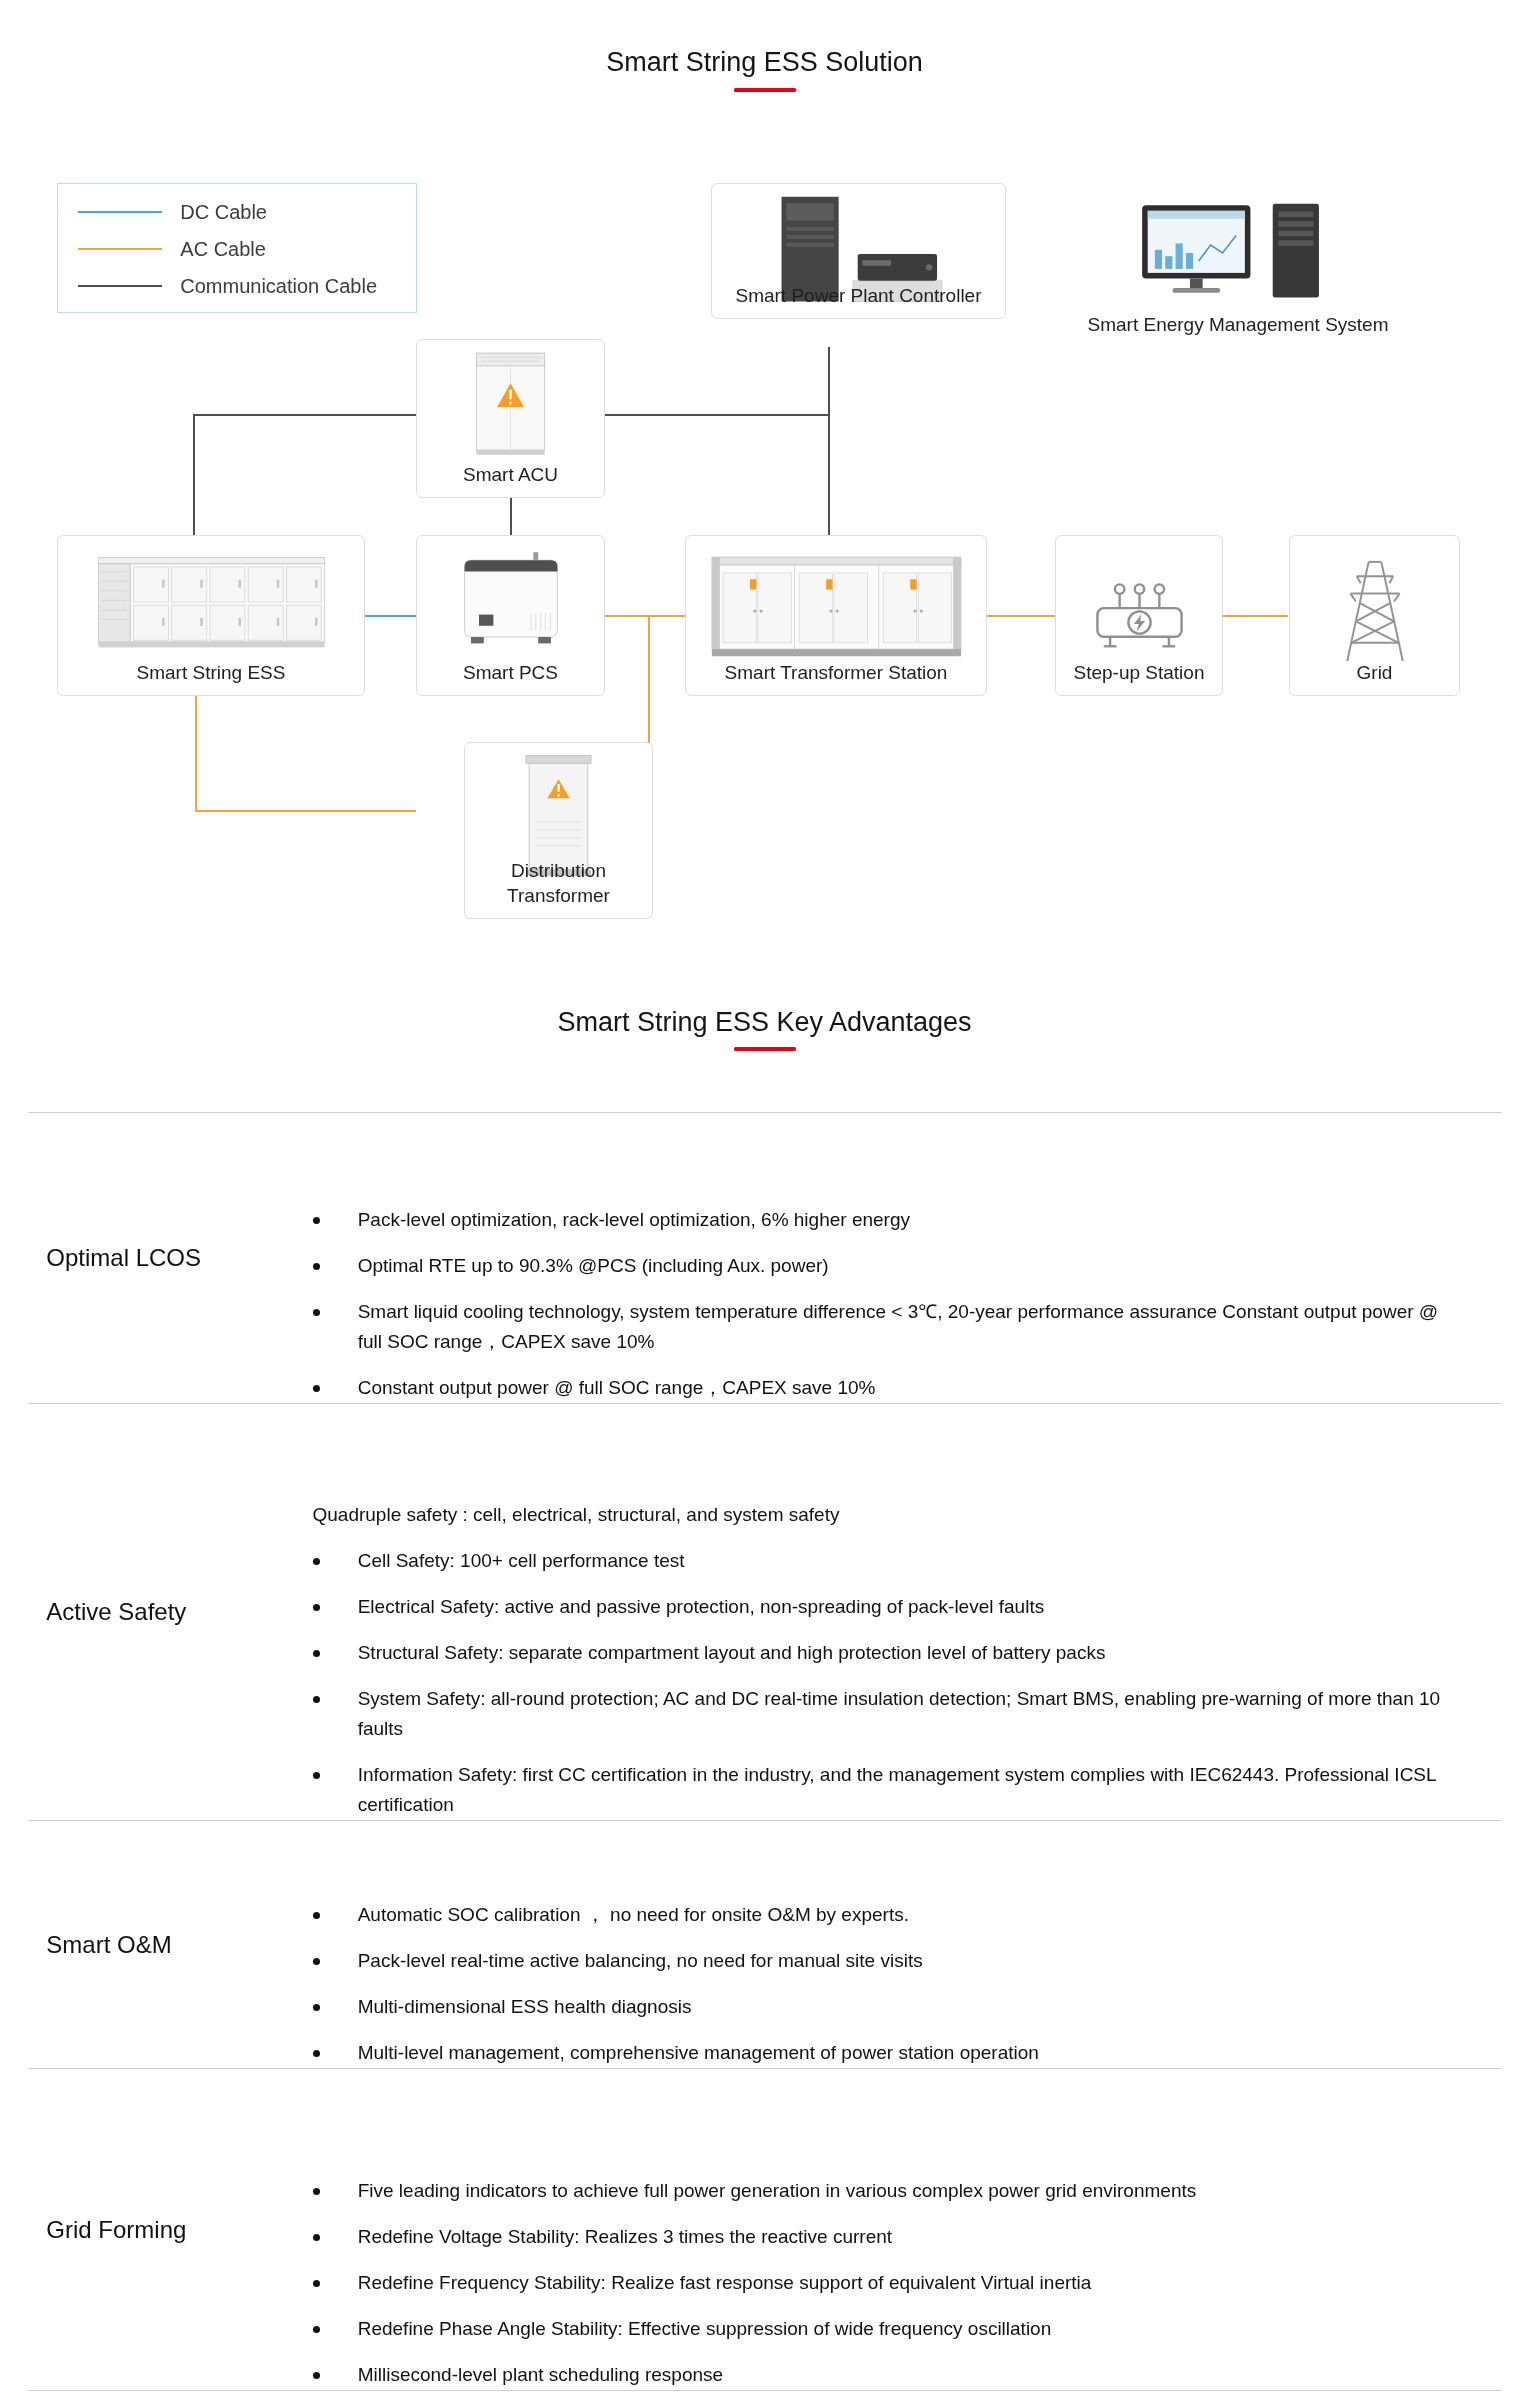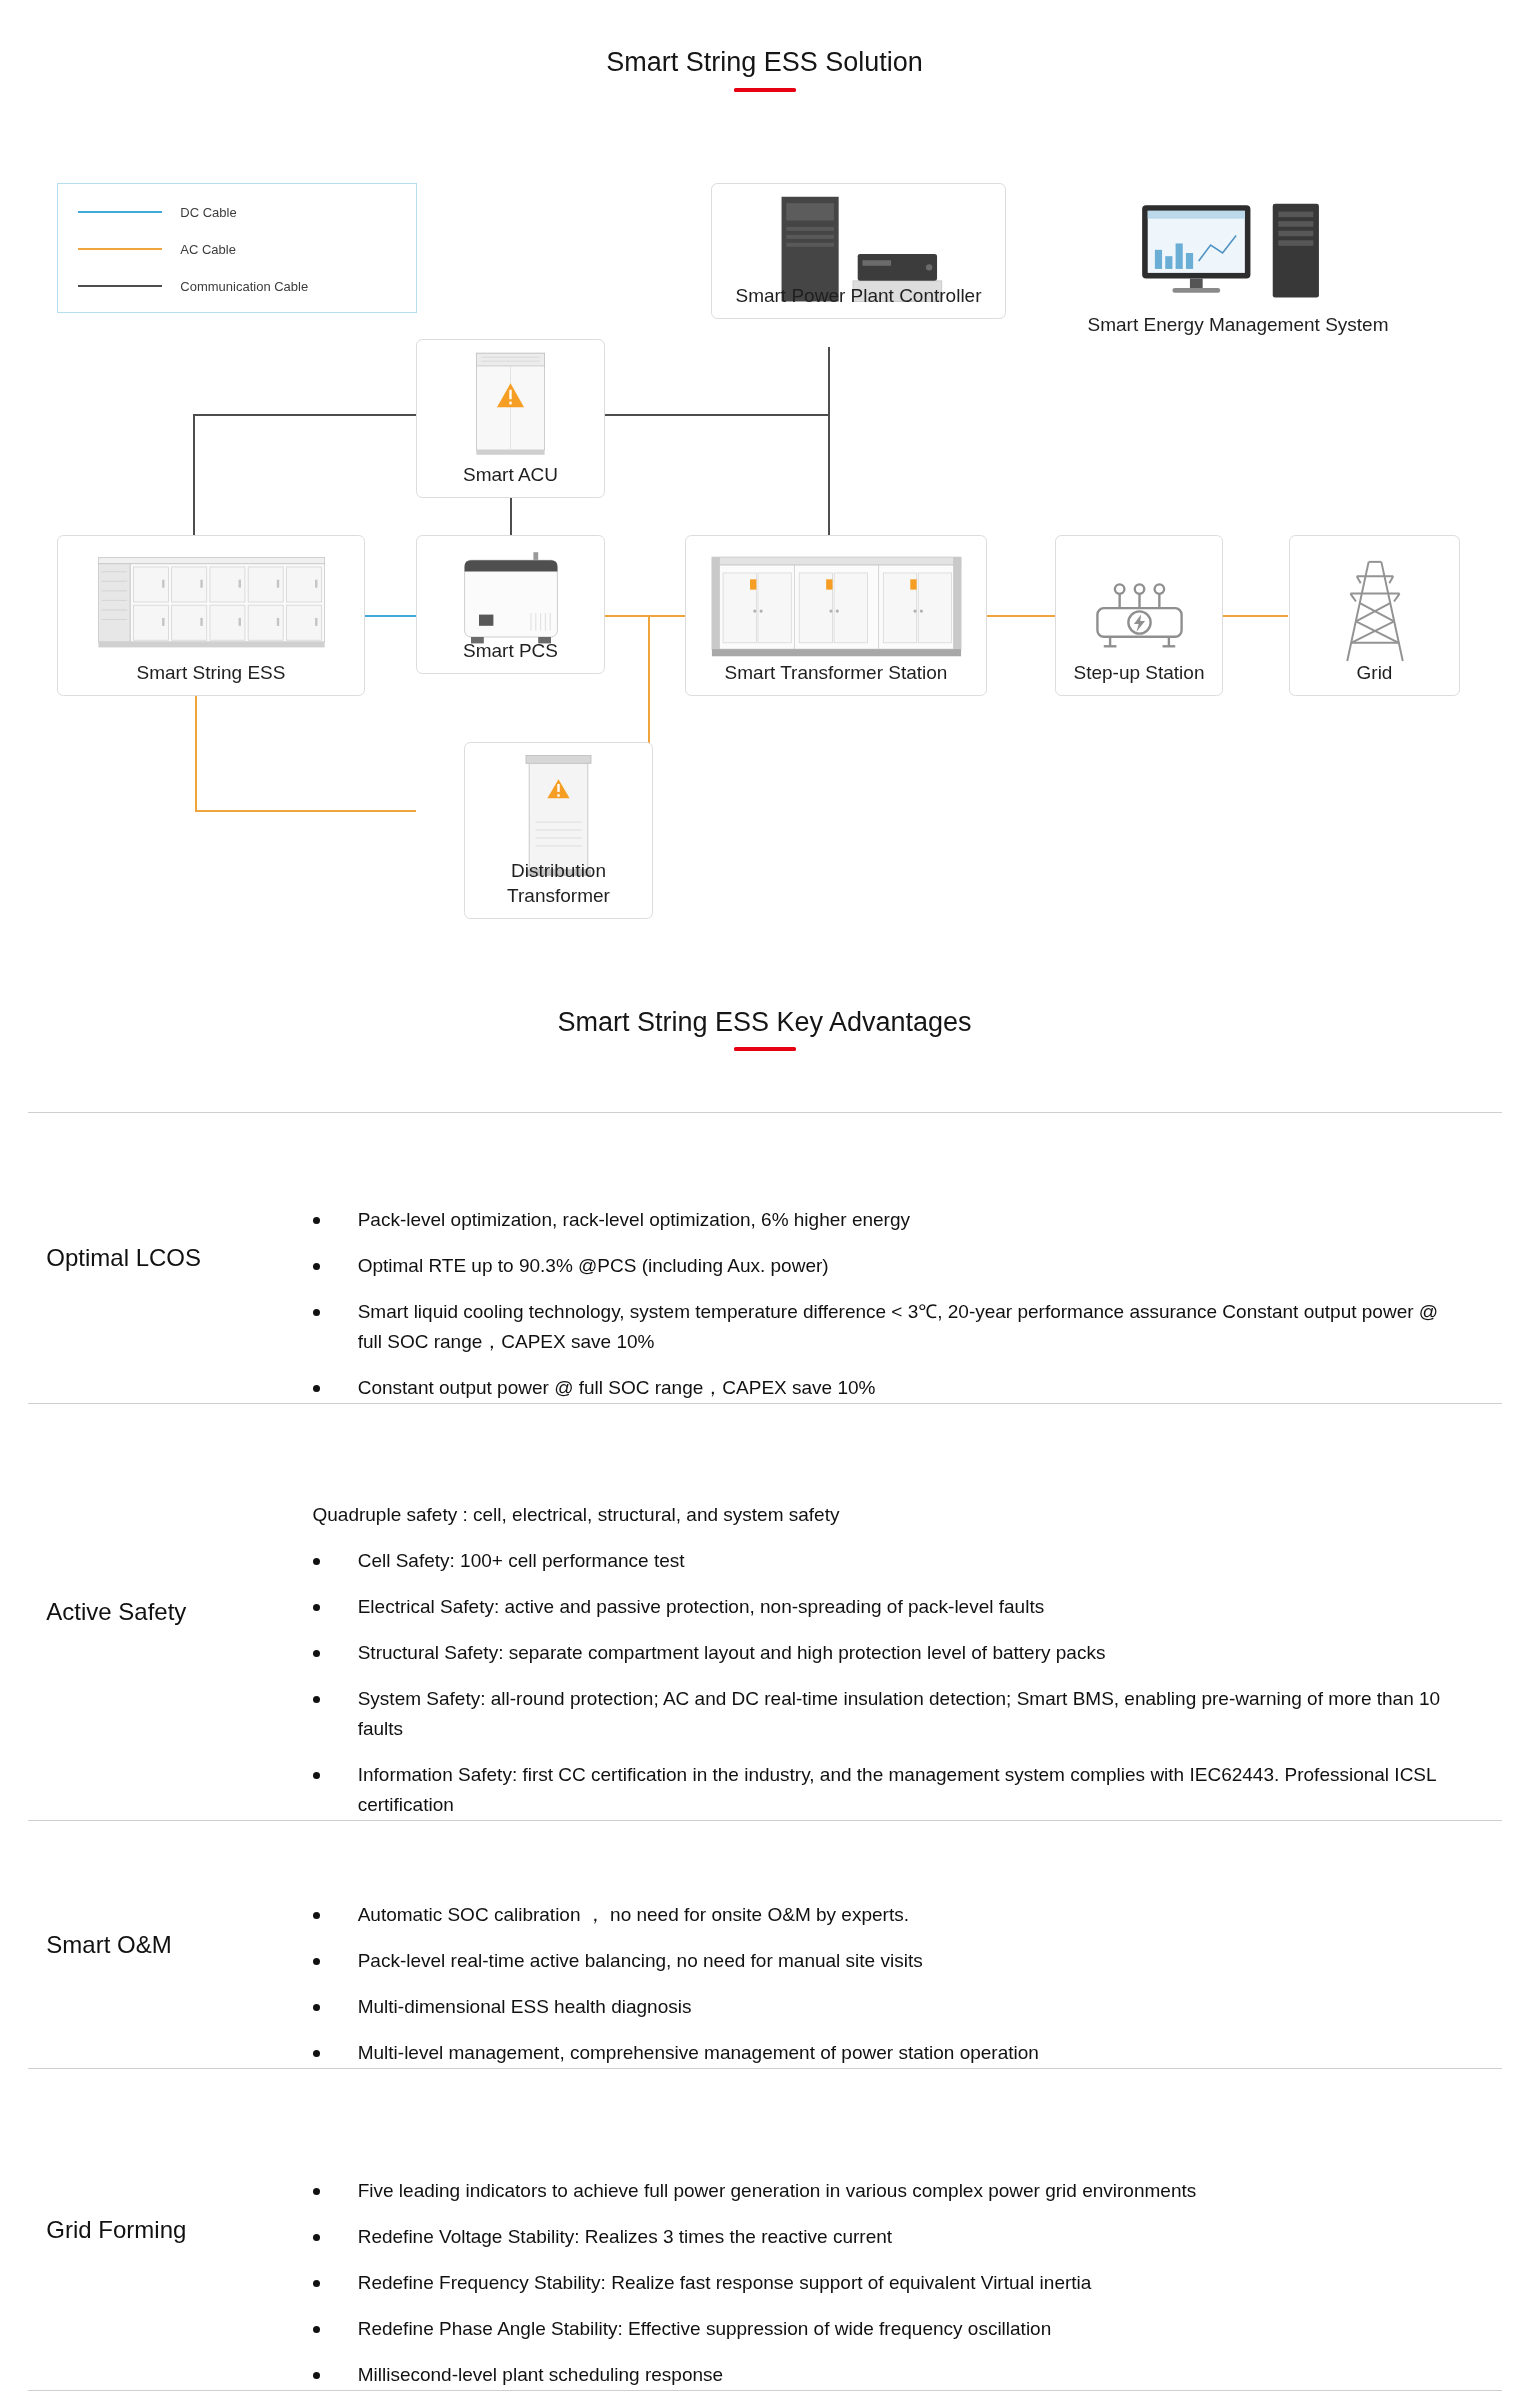--- a/index.html
+++ b/index.html
@@ -28,21 +28,21 @@
   
   .legend {
     position: absolute; left: 57px; top: 183px; width: 360px; height: 130px;
     border: 0.8px solid #b5dcf0; background: #fff; padding-top: 9.6px; z-index: 3;
   }
   .legend-row { display: flex; align-items: center; height: 37px; padding-left: 20px; }
   .legend-line { width: 84px; height: 2.4px; margin-right: 18.3px; flex: none; }
   .legend-line.dc { background: var(--dc, #3fa9dc); }
   .legend-line.ac { background: var(--ac, #f0a43c); }
   .legend-line.comm { background: var(--comm, #4d4d4d); height: 1.6px; }
-  .legend-label { font-size: 13px; color: #3c3c3c; }
+  .legend-label { font-size: 20px; color: #3c3c3c; }
 
   
   .cline { position: absolute; z-index: 1; }
   .cline.comm { background: var(--comm, #4d4d4d); }
   .cline.dc { background: var(--dc, #3fa9dc); }
   .cline.ac { background: var(--ac, #f0a43c); }
 
   
   .node {
     position: absolute; background: #ffffff;
@@ -204,21 +204,21 @@
           <rect x="136" y="90" width="3" height="10"></rect>
           <rect x="184" y="90" width="3" height="10"></rect>
           <rect x="232" y="90" width="3" height="10"></rect>
           <rect x="280" y="90" width="3" height="10"></rect>
       </g>
       <rect x="8" y="120" width="284" height="7" fill="#d0d0d0"></rect>
     </svg>
     <div class="caption">Smart String ESS</div>
   </div>
 
-  <div class="node" style="left:416px;top:535px;width:189px;height:139px;">
+  <div class="node" style="left:416px;top:535px;width:189px;height:161px;">
     <svg class="illus" style="margin-top:12.7px;" width="112" height="104" viewBox="0 0 140 130">
       <rect x="98" y="4" width="6" height="12" fill="#9a9a9a"></rect>
       <rect x="12" y="14" width="116" height="96" rx="8" fill="#fbfbfb" stroke="#c2c2c2"></rect>
       <path d="M12 22 q0 -8 8 -8 h100 q8 0 8 8 v6 H12 z" fill="#4f4f4f"></path>
       <rect x="30" y="82" width="18" height="14" fill="#585858"></rect>
       <line x1="95" y1="80" x2="95" y2="102" stroke="#d8d8d8"></line>
       <line x1="101" y1="80" x2="101" y2="102" stroke="#d8d8d8"></line>
       <line x1="107" y1="80" x2="107" y2="102" stroke="#d8d8d8"></line>
       <line x1="113" y1="80" x2="113" y2="102" stroke="#d8d8d8"></line>
       <line x1="119" y1="80" x2="119" y2="102" stroke="#d8d8d8"></line>

